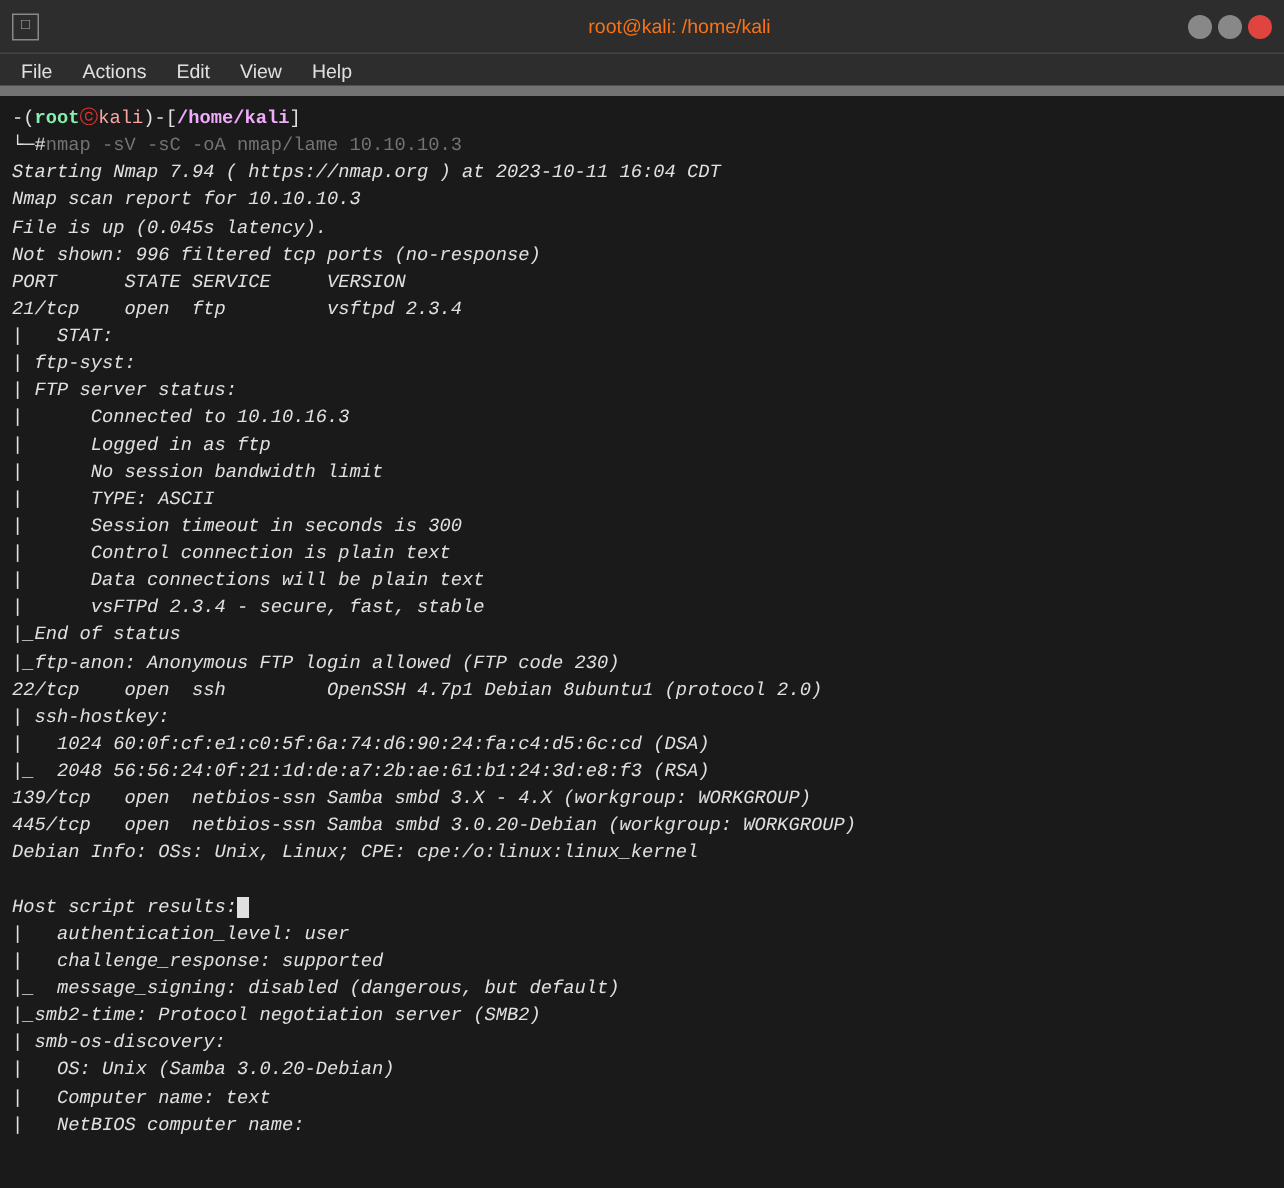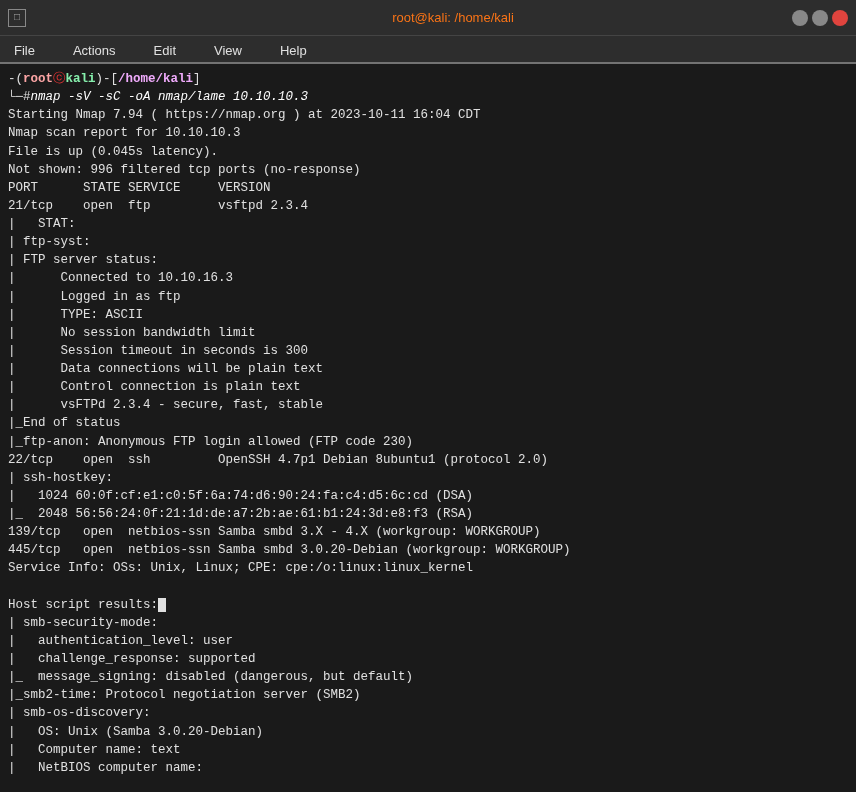--- a/index.html
+++ b/index.html
@@ -62,24 +62,24 @@
     .btn-minimize { background: #888; }
     .btn-maximize { background: #888; }
     .btn-close { background: #e0443e; }
 
     
     .menubar {
       width: 100%;
       height: 28px;
       background: #2d2d2d;
       display: flex;
-      align-items: flex-end;
+      align-items: flex-start;
       padding: 0 4px;
-      gap: 18px;
-      border-bottom: 2px solid #737373;
+      gap: 0;
+      border-bottom: 7px solid #737373;
     }
     .menu-item {
       color: #e0e0e0;
       font-family: sans-serif;
       font-size: 13px;
       padding: 4px 10px;
       cursor: pointer;
     }
 
     
@@ -94,29 +94,29 @@
       line-height: 1.45;
     }
 
     .prompt-line {
       display: flex;
       align-items: center;
       flex-wrap: wrap;
     }
 
     .prompt-bracket { color: #e0e0e0; }
-    .prompt-user { color: #fca5a5; font-weight: bold; }
+    .prompt-user { color: #86efac; font-weight: bold; }
     .prompt-at { color: #e03333; }
-    .prompt-host { color: #86efac; font-weight: bold; }
+    .prompt-host { color: #fca5a5; font-weight: normal; }
     .prompt-path-bracket { color: #e0e0e0; }
     .prompt-path { color: #f0abfc; font-weight: bold; }
     .prompt-dollar { color: #e0e0e0; }
-    .prompt-cmd { color: #ffffff; font-style: italic; }
-
-    .line { color: #e0e0e0; white-space: pre; }
+    .prompt-cmd { color: #737373; }
+
+    .line { color: #e0e0e0; white-space: pre; font-style: italic; }
 
     .cursor {
       display: inline-block;
       width: 8px;
       height: 14px;
       background: #e0e0e0;
       vertical-align: text-bottom;
       animation: blink 1s step-start infinite;
     }
     @keyframes blink {
@@ -169,38 +169,37 @@
   <div class="line">Nmap scan report for 10.10.10.3</div>
   <div class="line">File is up (0.045s latency).</div>
   <div class="line">Not shown: 996 filtered tcp ports (no-response)</div>
   <div class="line">PORT      STATE SERVICE     VERSION</div>
   <div class="line">21/tcp    open  ftp         vsftpd 2.3.4</div>
   <div class="line">|   STAT: </div>
   <div class="line">| ftp-syst: </div>
   <div class="line">| FTP server status:</div>
   <div class="line">|      Connected to 10.10.16.3</div>
   <div class="line">|      Logged in as ftp</div>
+  <div class="line">|      No session bandwidth limit</div>
   <div class="line">|      TYPE: ASCII</div>
-  <div class="line">|      No session bandwidth limit</div>
   <div class="line">|      Session timeout in seconds is 300</div>
+  <div class="line">|      Control connection is plain text</div>
   <div class="line">|      Data connections will be plain text</div>
-  <div class="line">|      Control connection is plain text</div>
   <div class="line">|      vsFTPd 2.3.4 - secure, fast, stable</div>
   <div class="line">|_End of status</div>
   <div class="line">|_ftp-anon: Anonymous FTP login allowed (FTP code 230)</div>
   <div class="line">22/tcp    open  ssh         OpenSSH 4.7p1 Debian 8ubuntu1 (protocol 2.0)</div>
   <div class="line">| ssh-hostkey: </div>
   <div class="line">|   1024 60:0f:cf:e1:c0:5f:6a:74:d6:90:24:fa:c4:d5:6c:cd (DSA)</div>
   <div class="line">|_  2048 56:56:24:0f:21:1d:de:a7:2b:ae:61:b1:24:3d:e8:f3 (RSA)</div>
   <div class="line">139/tcp   open  netbios-ssn Samba smbd 3.X - 4.X (workgroup: WORKGROUP)</div>
   <div class="line">445/tcp   open  netbios-ssn Samba smbd 3.0.20-Debian (workgroup: WORKGROUP)</div>
-  <div class="line">Service Info: OSs: Unix, Linux; CPE: cpe:/o:linux:linux_kernel</div>
+  <div class="line">Debian Info: OSs: Unix, Linux; CPE: cpe:/o:linux:linux_kernel</div>
   <div class="line">&nbsp;</div>
   <div class="line">Host script results:<span class="cursor"></span></div>
-  <div class="line">| smb-security-mode: </div>
   <div class="line">|   authentication_level: user</div>
   <div class="line">|   challenge_response: supported</div>
   <div class="line">|_  message_signing: disabled (dangerous, but default)</div>
   <div class="line">|_smb2-time: Protocol negotiation server (SMB2)</div>
   <div class="line">| smb-os-discovery: </div>
   <div class="line">|   OS: Unix (Samba 3.0.20-Debian)</div>
   <div class="line">|   Computer name: text</div>
   <div class="line">|   NetBIOS computer name: </div>
 
 </div>

